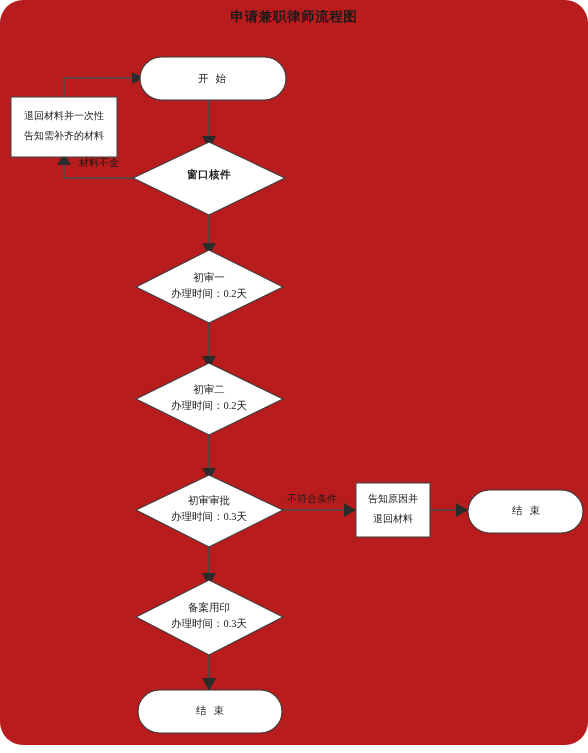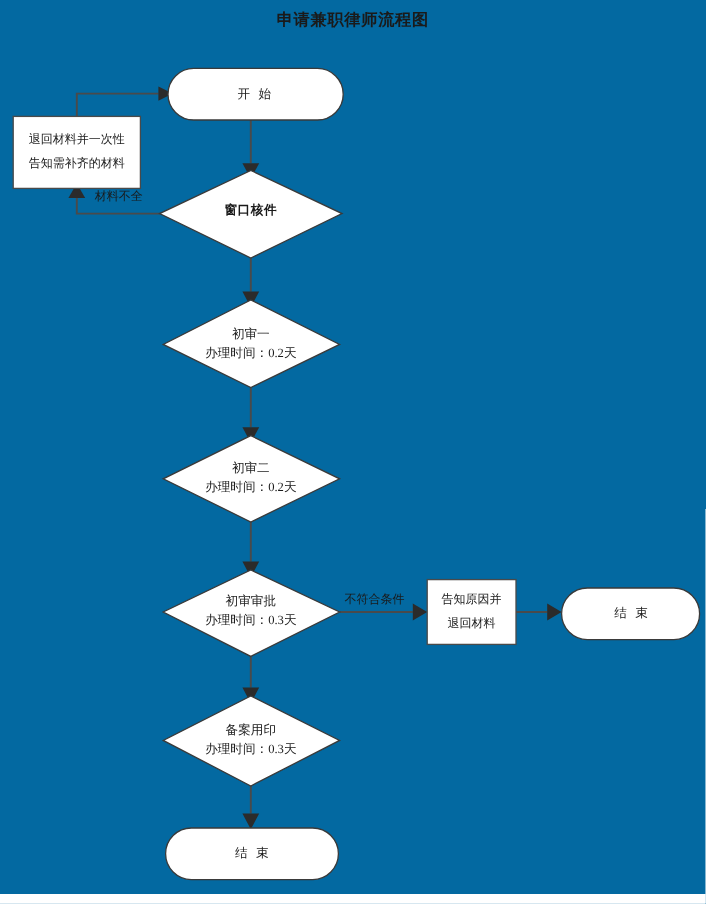--- a/index.html
+++ b/index.html
@@ -11,21 +11,22 @@
     width: 588px;
     height: 753px;
     font-family: "Liberation Serif", "DejaVu Serif", serif;
     color: #000000;
     overflow: hidden;
   }
   #flowchart-page {
     position: relative;
     width: 588px;
     height: 745px;
-    background: #0369a1;
+    background: #b91c1c;
+    border-radius: 23px;
   }
   svg#flow-svg {
     position: absolute;
     left: 0;
     top: 0;
     width: 588px;
     height: 753px;
     display: block;
   }
   .shape-outline {

